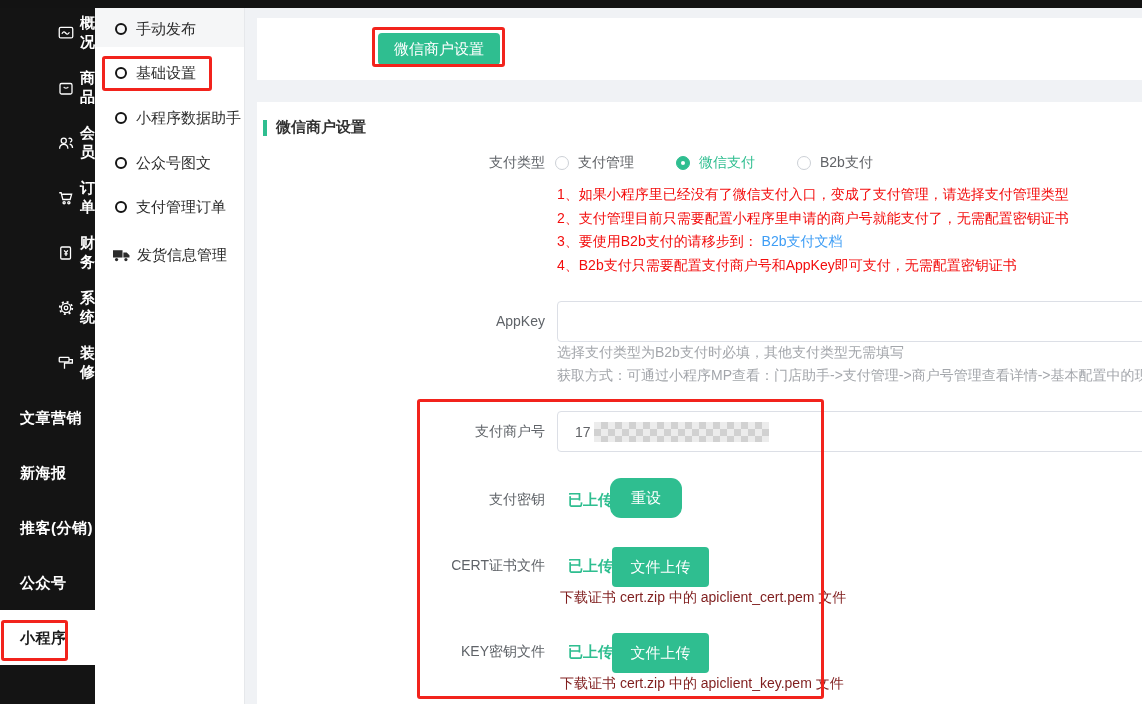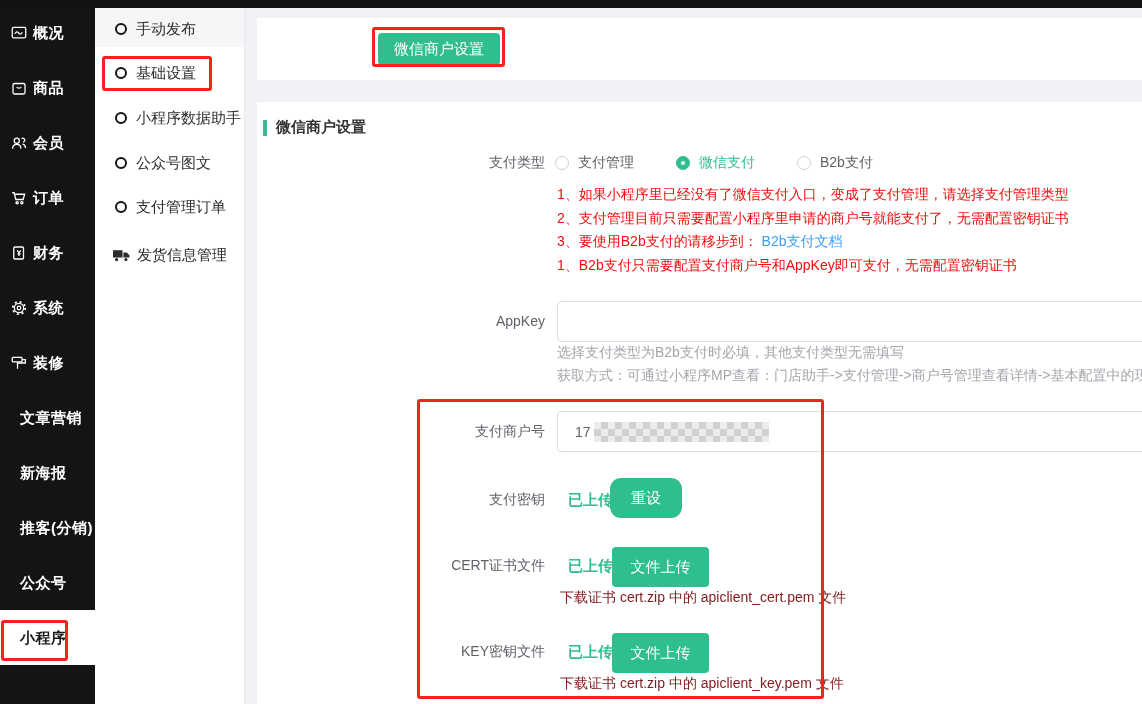--- a/index.html
+++ b/index.html
@@ -2,21 +2,21 @@
 <html><head>
 <meta charset="utf-8">
 <style>
   * { margin:0; padding:0; box-sizing:border-box; }
   body { font-family:"Liberation Sans", sans-serif; }
   #app { position:relative; width:1142px; height:704px; overflow:hidden; background:#f0f2f5; }
 
   
   .topstrip { position:absolute; left:0; top:0; width:1142px; height:8px; background:#131313; z-index:6; }
   .sidebar { position:absolute; left:0; top:0; width:95px; height:704px; background:#141414; z-index:5; }
-  .sb-item { position:absolute; left:0; width:95px; height:24px; display:flex; align-items:center; color:#ffffff; font-size:15px; font-weight:bold; letter-spacing:.5px; cursor:pointer; }
+  .sb-item { position:absolute; left:0; width:95px; height:24px; display:flex; align-items:center; color:#ffffff; font-size:15px; font-weight:bold; letter-spacing:.5px; cursor:pointer;padding-left:47px; }
   .sb-item .sb-icon { width:18px; height:18px; margin-left:10px; margin-right:5px; display:inline-flex; flex:none; }
   .sb-item.no-icon { padding-left:20px; }
   .sb-active-bg { position:absolute; left:0; top:610px; width:95px; height:55px; background:#ffffff; }
   .sb-item.active { color:#1a1a1a; }
 
   
   .submenu { position:absolute; left:95px; top:8px; width:150px; height:696px; background:#ffffff; border-right:1px solid #e6e8eb; z-index:4; }
   .sm-first-bg { position:absolute; left:0; top:0; width:149px; height:39px; background:#f5f6f7; }
   .sm-item { position:absolute; left:0; width:149px; height:28px; display:flex; align-items:center; font-size:15px; color:#2d2d2d; cursor:pointer; }
   .sm-dot { width:12px; height:12px; border:2.5px solid #141414; border-radius:50%; margin-left:20px; margin-right:9px; flex:none; }
@@ -226,21 +226,21 @@
       <span class="radio">
         <span class="rdot"></span>
         <span class="radio-label">B2b支付</span>
       </span>
     </div>
 
     <div class="notes">
       <div>1、如果小程序里已经没有了微信支付入口，变成了支付管理，请选择支付管理类型</div>
       <div>2、支付管理目前只需要配置小程序里申请的商户号就能支付了，无需配置密钥证书</div>
       <div><span>3、要使用B2b支付的请移步到：</span> <span class="note-link">B2b支付文档</span></div>
-      <div>1、B2b支付只需要配置支付商户号和AppKey即可支付，无需配置密钥证书</div>
+      <div>4、B2b支付只需要配置支付商户号和AppKey即可支付，无需配置密钥证书</div>
     </div>
 
     <div class="f-label" style="top:211px">AppKey</div>
     <input class="text-input appkey-input" value="" style="">
     <div class="helpers appkey-helpers">
       <div>选择支付类型为B2b支付时必填，其他支付类型无需填写</div>
       <div>获取方式：可通过小程序MP查看：门店助手-&gt;支付管理-&gt;商户号管理查看详情-&gt;基本配置中的现网AppKey</div>
     </div>
 
     <div class="f-label" style="top:321px">支付商户号</div>

